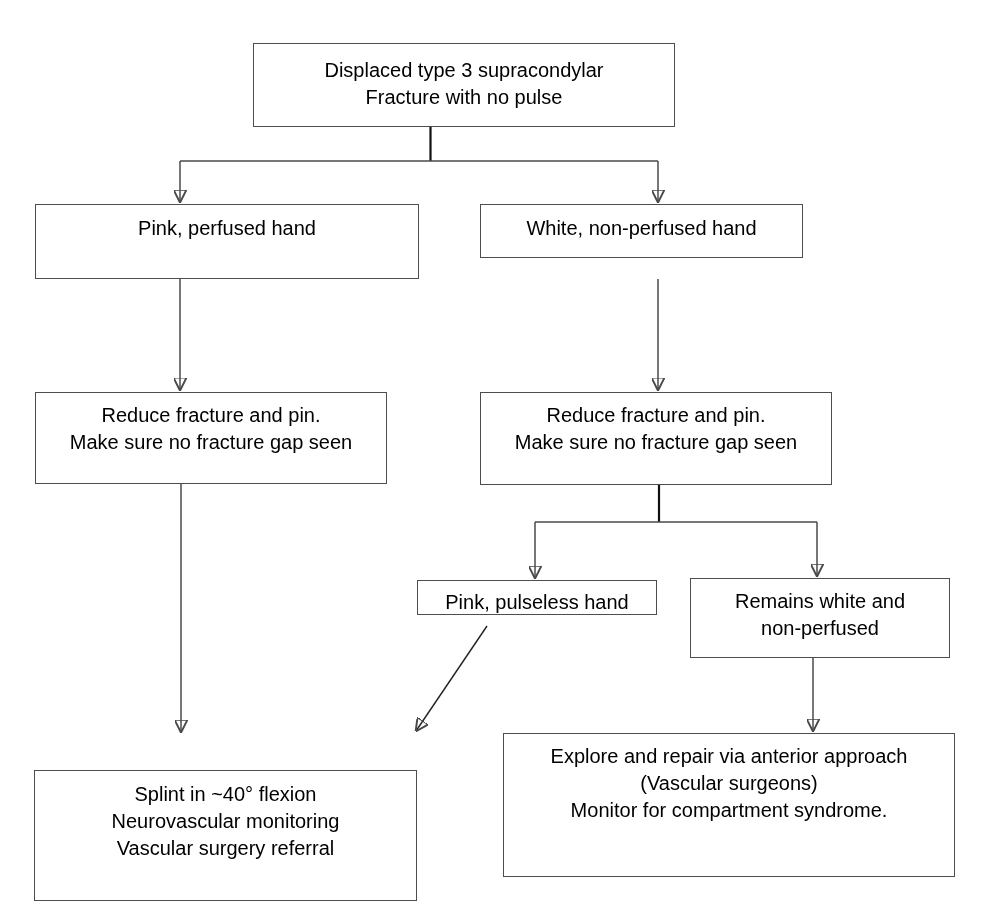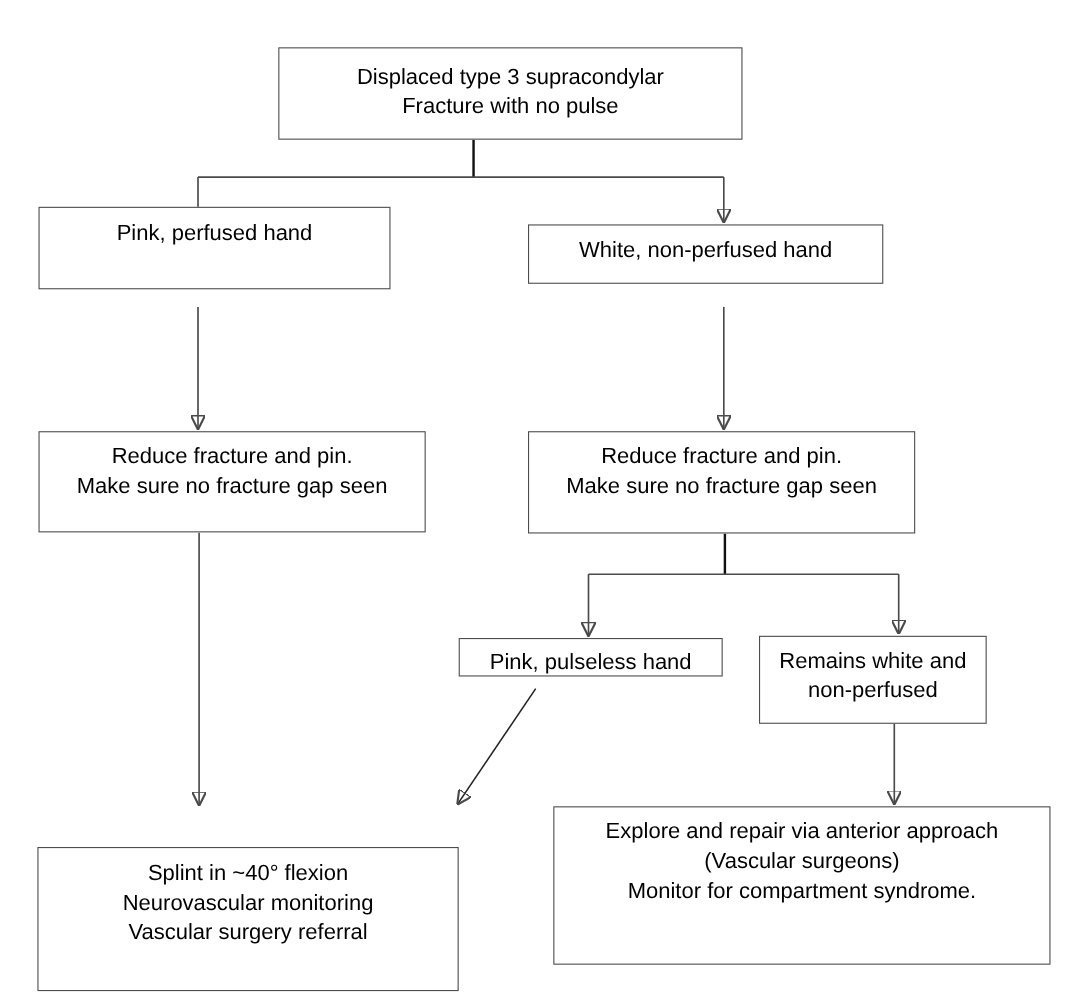--- a/index.html
+++ b/index.html
@@ -76,33 +76,33 @@
     <path d="M817,522 V576" marker-end="url(#arrow)"></path>
 
     <path d="M813,658 V731" marker-end="url(#arrow)"></path>
 
     <path class="diag" d="M487,626 L416,731" marker-end="url(#arrow)"></path>
   </svg>
 
   <div class="node" style="left:253px; top:43px; width:422px; height:84px; padding-top:13px;">Displaced type 3 supracondylar
 Fracture with no pulse</div>
 
-  <div class="node" style="left:35px; top:188px; width:320px; height:75px; padding-top:10px;">Pink, perfused hand</div>
+  <div class="node" style="left:35px; top:204px; width:384px; height:75px; padding-top:10px;">Pink, perfused hand</div>
 
   <div class="node" style="left:480px; top:204px; width:323px; height:54px; padding-top:10px;">White, non-perfused hand</div>
 
   <div class="node" style="left:35px; top:392px; width:352px; height:92px; padding-top:9px;">Reduce fracture and pin.
 Make sure no fracture gap seen</div>
 
   <div class="node" style="left:480px; top:392px; width:352px; height:93px; padding-top:9px;">Reduce fracture and pin.
 Make sure no fracture gap seen</div>
 
   <div class="node" style="left:417px; top:580px; width:240px; height:35px; padding-top:8px;">Pink, pulseless hand</div>
 
-  <div class="node" style="left:690px; top:578px; width:207px; height:80px; padding-top:9px;">Remains white and
+  <div class="node" style="left:690px; top:578px; width:260px; height:80px; padding-top:9px;">Remains white and
 non-perfused</div>
 
   <div class="node" style="left:34px; top:734px; width:383px; height:131px; padding-top:10px;margin-top:36px;">Splint in ~40° flexion
 Neurovascular monitoring
 Vascular surgery referral</div>
 
   <div class="node" style="left:503px; top:733px; width:452px; height:144px; padding-top:9px;">Explore and repair via anterior approach
 (Vascular surgeons)
 Monitor for compartment syndrome.</div>
 

